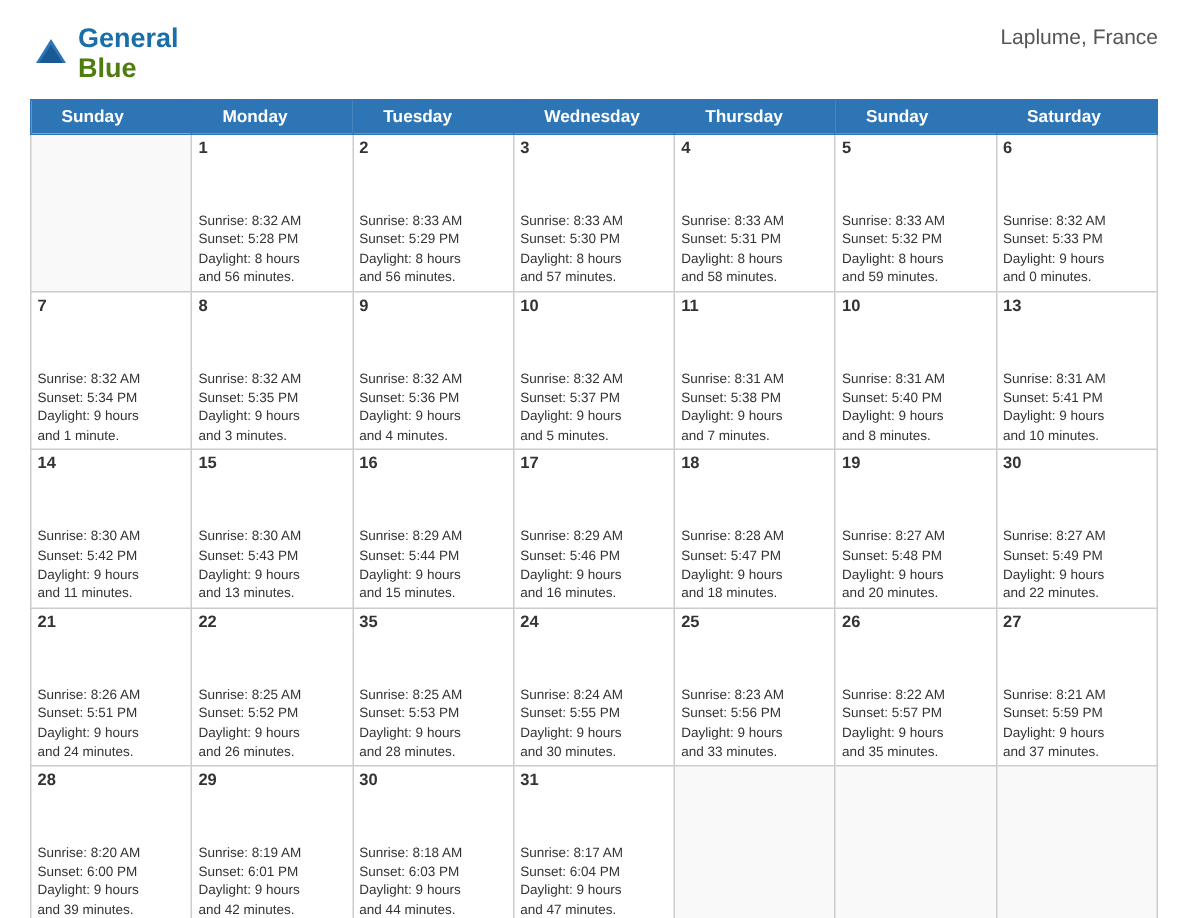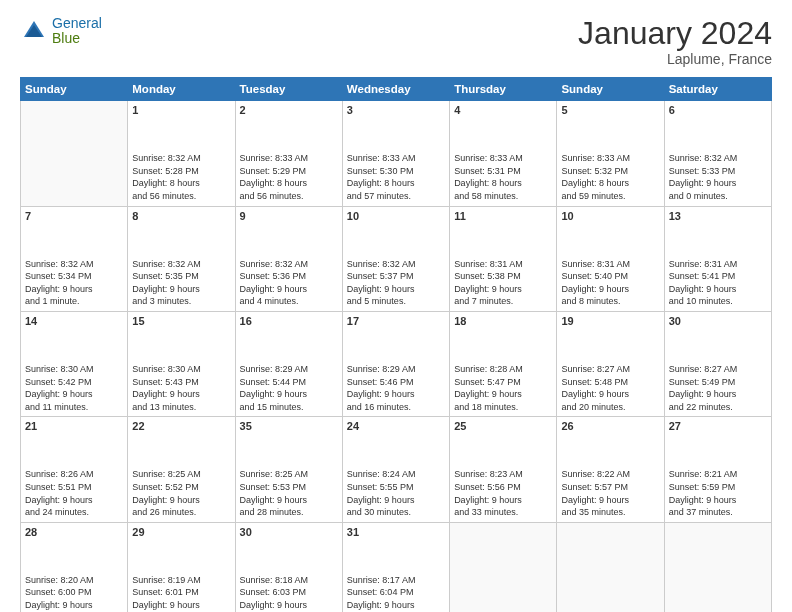--- a/index.html
+++ b/index.html
@@ -22,22 +22,22 @@
       justify-content: space-between;
       align-items: flex-start;
       margin-bottom: 10px;
     }
     .logo {
       display: flex;
       align-items: center;
       gap: 4px;
     }
     .logo-text {
-      font-size: 14px;
-      font-weight: normal;
+      font-size: 18px;
+      font-weight: bold;
       color: #333;
       line-height: 1.1;
     }
     .logo-text span {
       color: #1a6fa8;
     }
     .logo-icon {
       width: 28px;
       height: 28px;
     }
@@ -59,21 +59,21 @@
       border: 1px solid #ccc;
       border-collapse: collapse;
       width: 100%;
       table-layout: fixed;
     }
     .calendar th {
       background-color: #2e75b6;
       color: #fff;
       font-size: 11.5px;
       font-weight: bold;
-      padding: 5px 4px;
+      padding: 5px 20px;
       text-align: left;
       border: 1px solid #2e75b6;
     }
     .calendar td {
       vertical-align: top;
       border: 1px solid #ccc;
       padding: 3px 4px;
       font-size: 9.5px;
       color: #333;
       height: 90px;
@@ -106,21 +106,20 @@
       <svg class="logo-icon" viewBox="0 0 28 28">
         <polygon points="14,4 24,20 4,20" fill="#2e75b6"></polygon>
         <polygon points="14,8 22,20 6,20" fill="#1a5a94"></polygon>
       </svg>
       <div class="logo-text">
         <div><span>General</span></div>
         <div><span style="color:#4d7c0f">Blue</span></div>
       </div>
     </div>
     <div class="title-block">
-      <div class="month-title">January 2024</div>
       <div class="location">Laplume, France</div>
     </div>
   </div>
 
   <table class="calendar">
     <thead>
       <tr>
         <th>Sunday</th>
         <th>Monday</th>
         <th>Tuesday</th>

